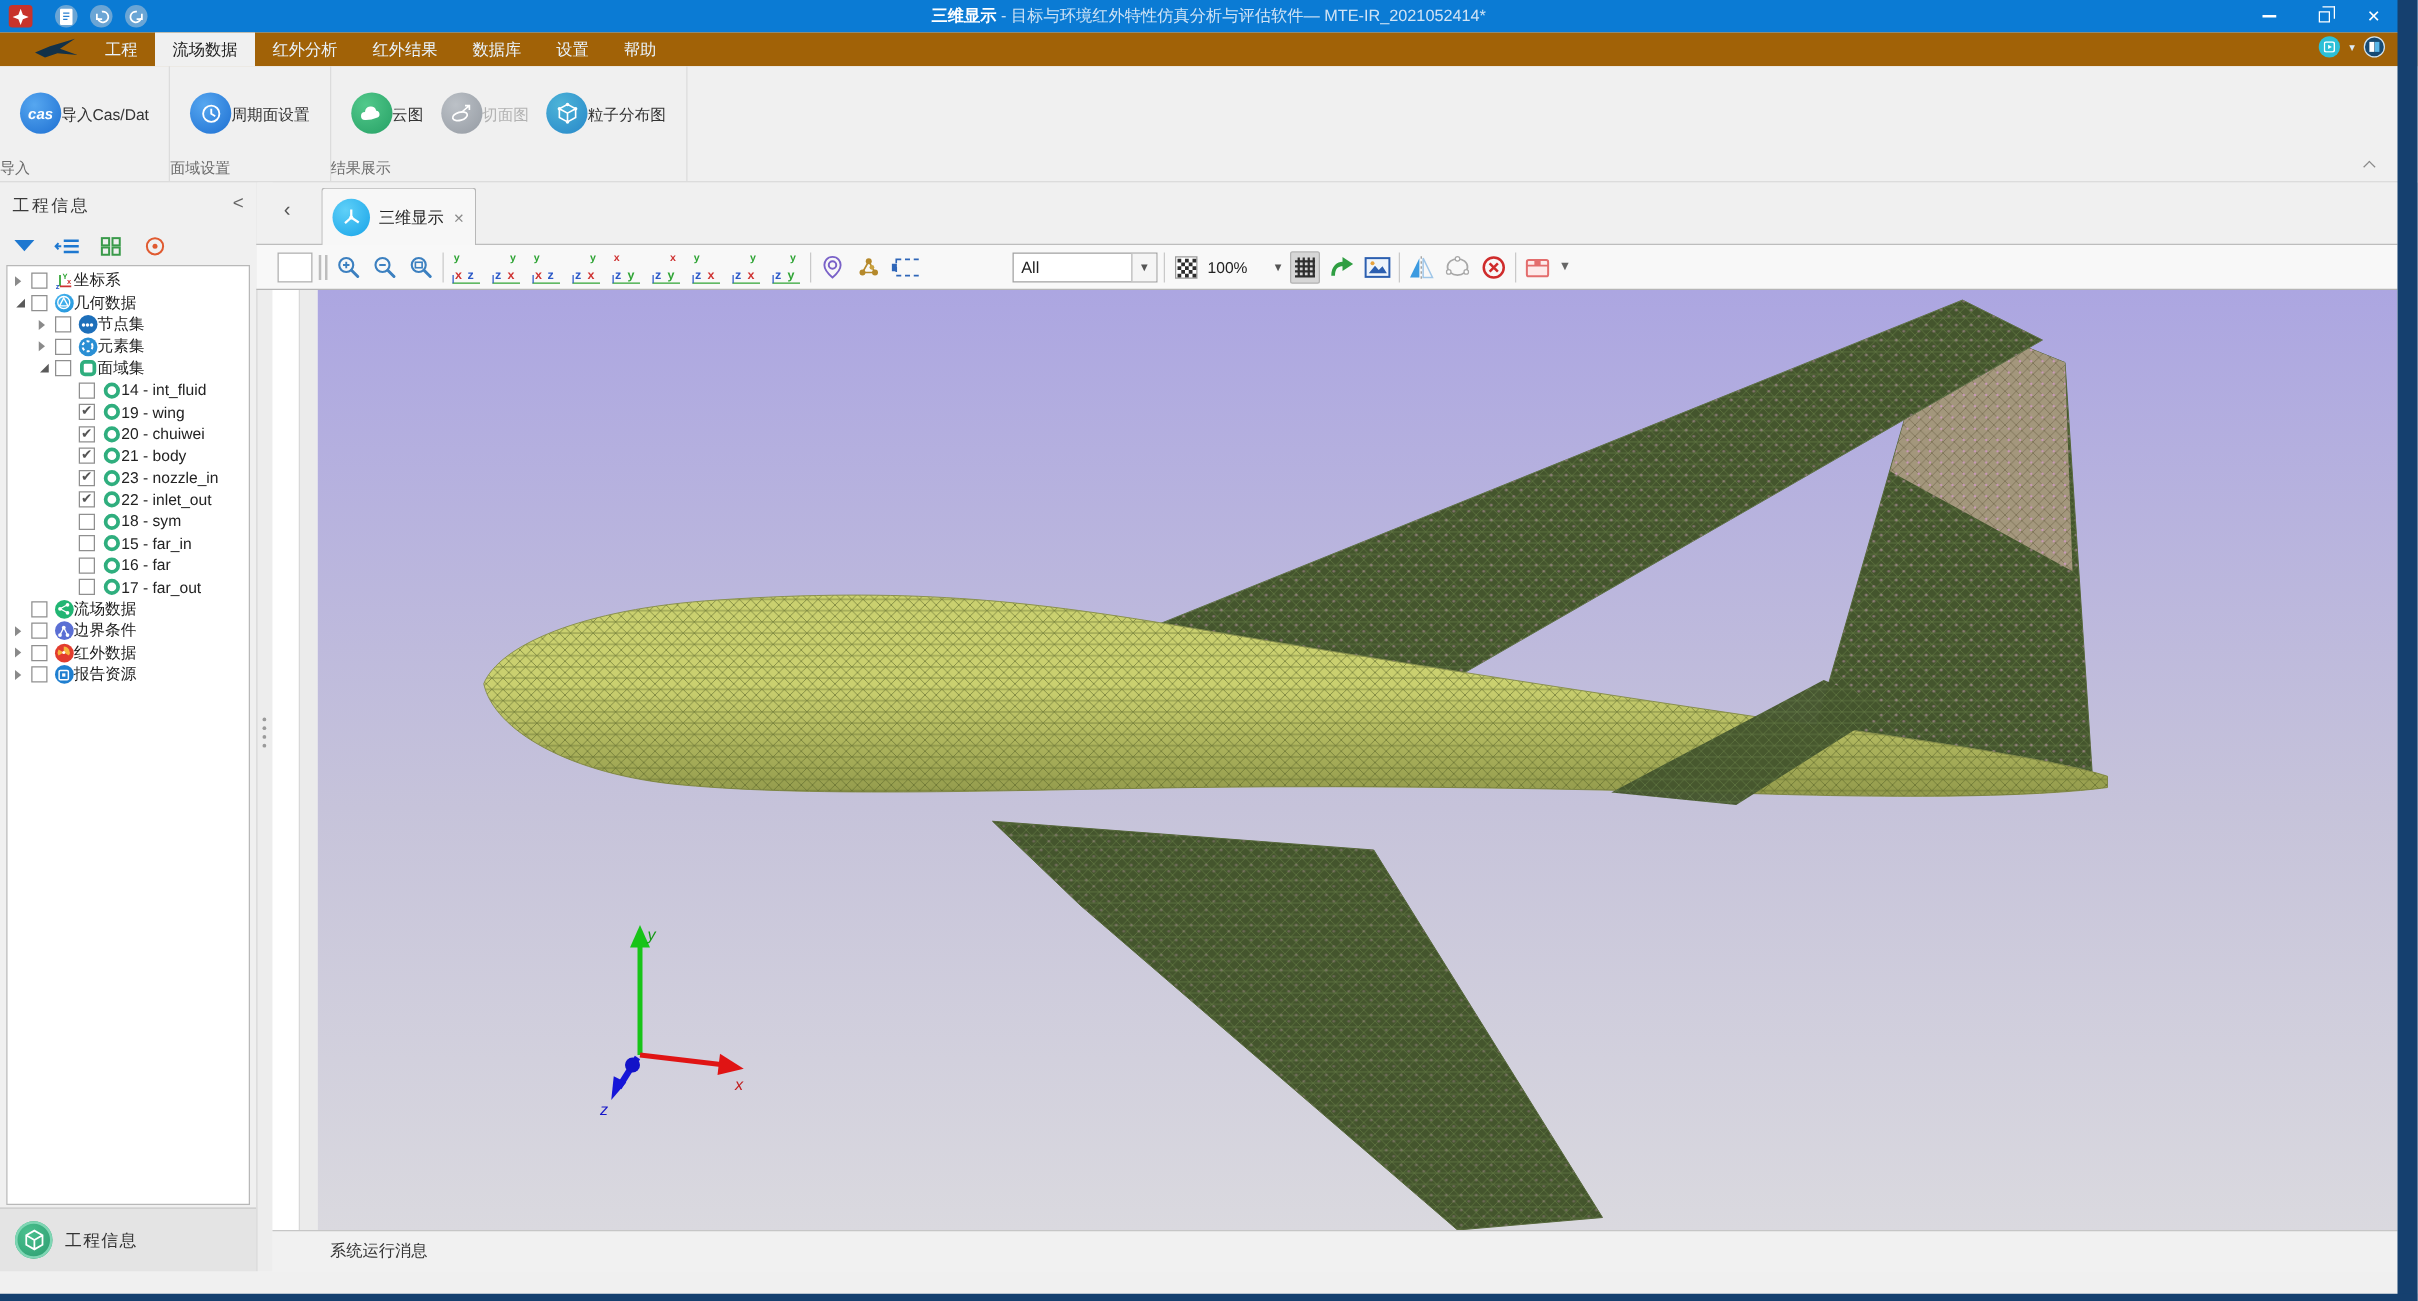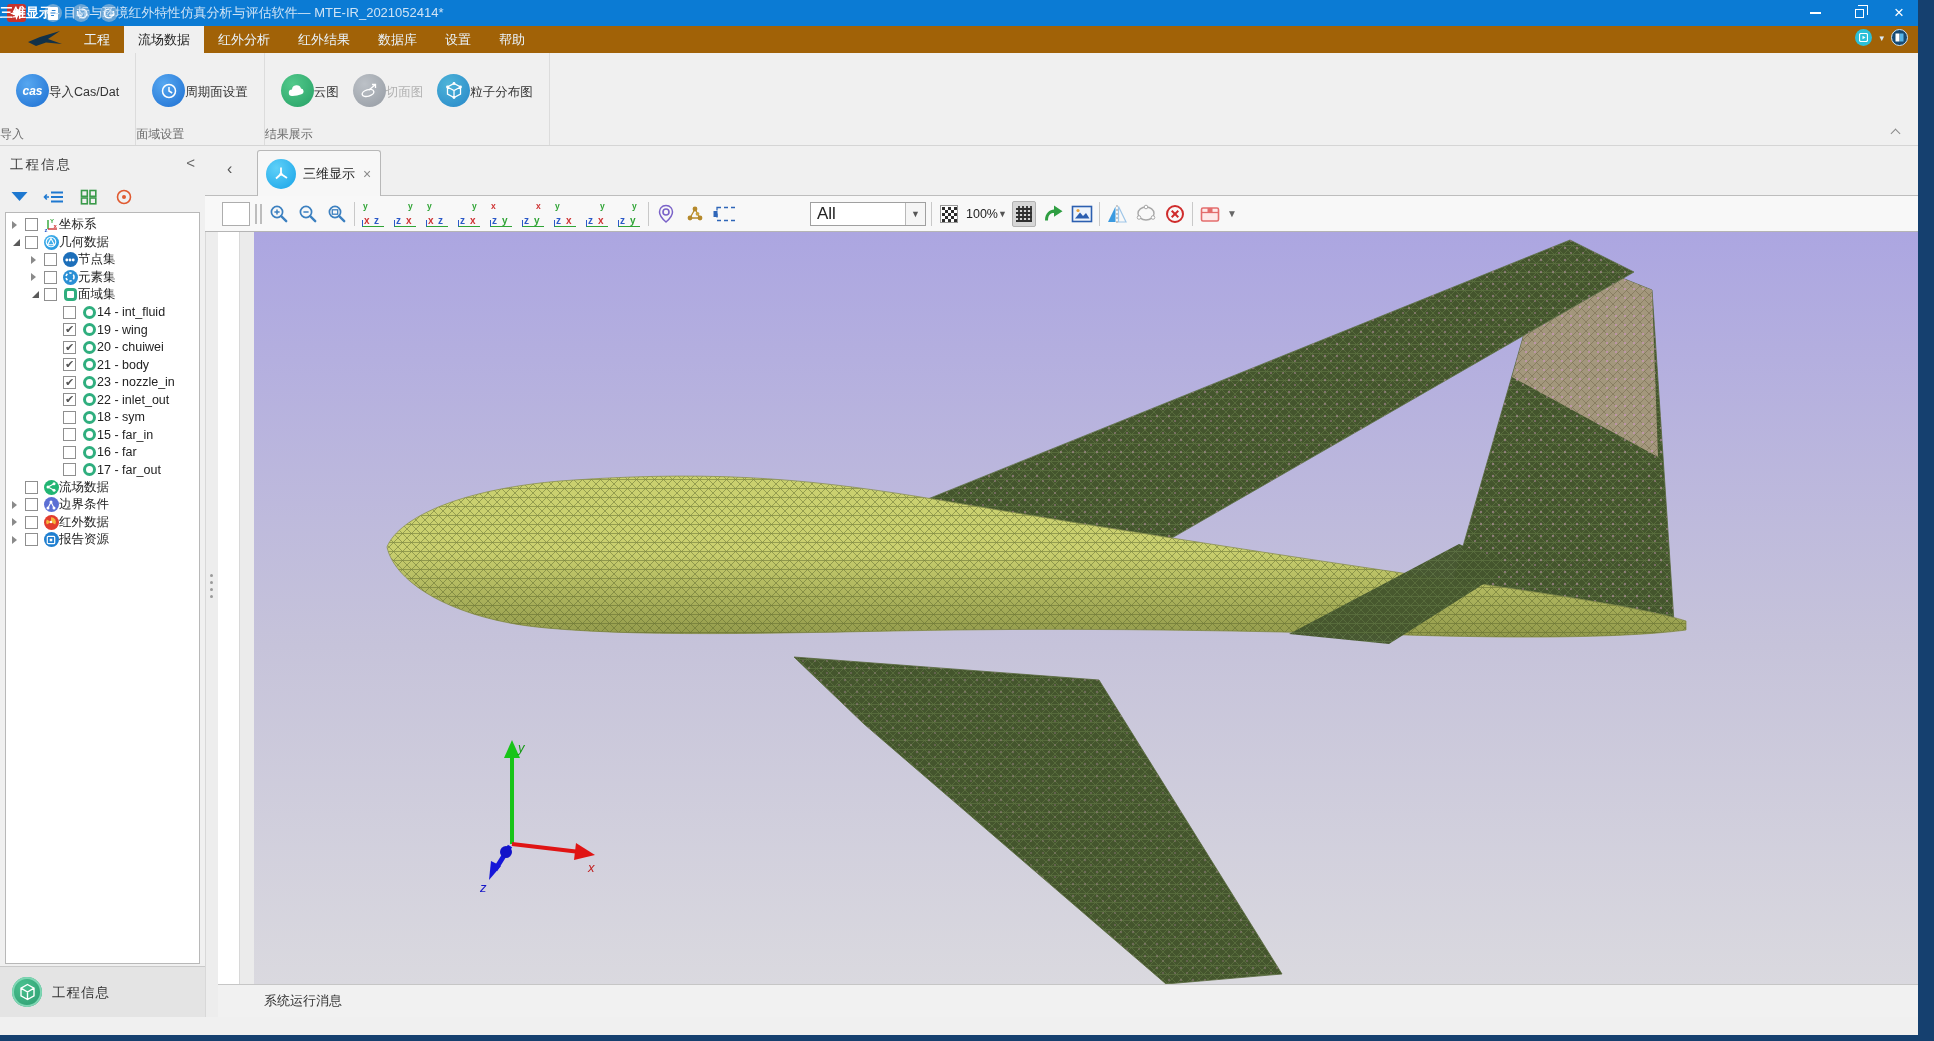--- a/index.html
+++ b/index.html
@@ -5,21 +5,21 @@
   *{margin:0;padding:0;box-sizing:border-box;cursor:default}
   html,body{background:#15406f}
   body{font-family:"Liberation Sans",sans-serif;-webkit-font-smoothing:antialiased}
   #root{position:relative;width:1934px;height:1041px;overflow:hidden;background:#f0f0f0}
 
   
   .titlebar{position:absolute;left:0;top:0;width:1934px;height:26px;background:#0b7bd4}
   .qat{position:absolute;left:0;top:0;height:26px}
   .qat-app{position:absolute;left:7px;top:4px;width:19px;height:18px;background:#c8332b;border-radius:3px;display:flex;align-items:center;justify-content:center}
   .qat-circ{position:absolute;top:4px;width:18px;height:18px;border-radius:50%;background:rgba(185,200,214,.55);display:flex;align-items:center;justify-content:center}
-  .title-center{position:absolute;left:0;right:0;top:0;height:26px;line-height:26px;font-size:13px;color:#cfe3f5;white-space:nowrap}
+  .title-center{position:absolute;left:0;right:0;top:0;height:26px;text-align:center;line-height:26px;font-size:13px;color:#cfe3f5;white-space:nowrap}
   .title-center b{color:#fff;font-weight:700}
   .wc{position:absolute;top:0;width:34px;height:26px;display:flex;align-items:center;justify-content:center;color:#fff}
   .wc-min i{display:block;width:11px;height:2px;background:#fff}
   .wc-rest i{display:block;width:9px;height:9px;border:1.3px solid #fff;position:relative;background:#0b7bd4}
   .wc-rest i::before{content:"";position:absolute;left:2px;top:-5px;width:9px;height:9px;border:1.3px solid #fff;border-bottom:none;border-left:none}
   .wc-close{font-size:17px;line-height:26px}
 
   
   .menubar{position:absolute;left:0;top:26px;width:1934px;height:27px;background:#a16207}
   .mb-logo{position:absolute;left:26px;top:3px}
@@ -84,23 +84,23 @@
   .tb-ic{width:24px;height:26px;display:flex;align-items:center;justify-content:center;border-radius:2px;flex:none;cursor:pointer}
   .tb-ic.active{background:#d6d6d6;border:1px solid #b2b2b2}
   .tb-sep{width:1px;height:24px;background:#c9c9c9;flex:none}
   .view-ic{width:27px;height:26px;position:relative;flex:none;cursor:pointer}
   .view-ic span{position:absolute;font-weight:700}
   .view-ic .vt{top:0;font-size:8.5px}
   .view-ic .va{bottom:1px;left:4px;font-size:10px}
   .view-ic .vb{bottom:1px;left:14px;font-size:10px}
   .view-ic .vbr{position:absolute;bottom:0;left:2px;width:22px;height:7px;border-left:1.5px solid #2b59c8;border-bottom:1.5px solid #2fa435}
   .combo{width:116px;height:24px;background:#fff;border:1px solid #a0a0a0;display:flex;align-items:center;flex:none;cursor:pointer}
-  .combo-val{flex:1;padding-left:6px;font-size:17px;color:#222}
+  .combo-val{flex:1;padding-left:6px;font-size:13px;color:#222}
   .combo-btn{width:20px;height:22px;border-left:1px solid #b9b9b9;display:flex;align-items:center;justify-content:center;font-size:9px;color:#555;background:#f5f5f5}
-  .zoomctl{display:flex;align-items:center;gap:0;flex:none;cursor:pointer}
+  .zoomctl{display:flex;align-items:center;gap:20px;flex:none;cursor:pointer}
   .zoomctl .zv{font-size:12.5px;color:#222}
   .zoomctl .zc{font-size:9px;color:#555}
   .sp{flex:none}
   .caret-only{font-size:10px;color:#666;flex:none;cursor:pointer}
 
   
   .vp{position:absolute;left:205px;top:232px;width:1713px;height:752px}
   .vp-strip1{position:absolute;left:13px;top:0;width:22px;height:752px;background:#fff;border-right:1px solid #d8d8d8}
   .vp-strip2{position:absolute;left:35px;top:0;width:14px;height:752px;background:#ebebeb}
   .vp svg.scene{position:absolute;left:49px;top:0}

